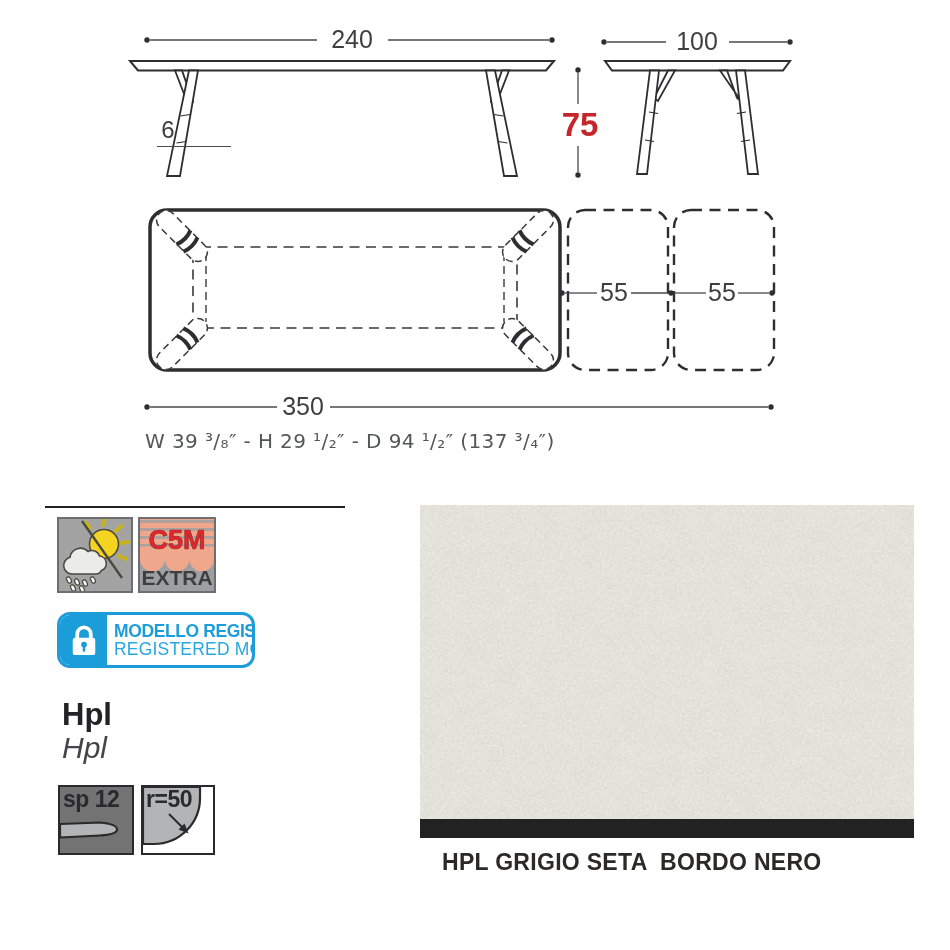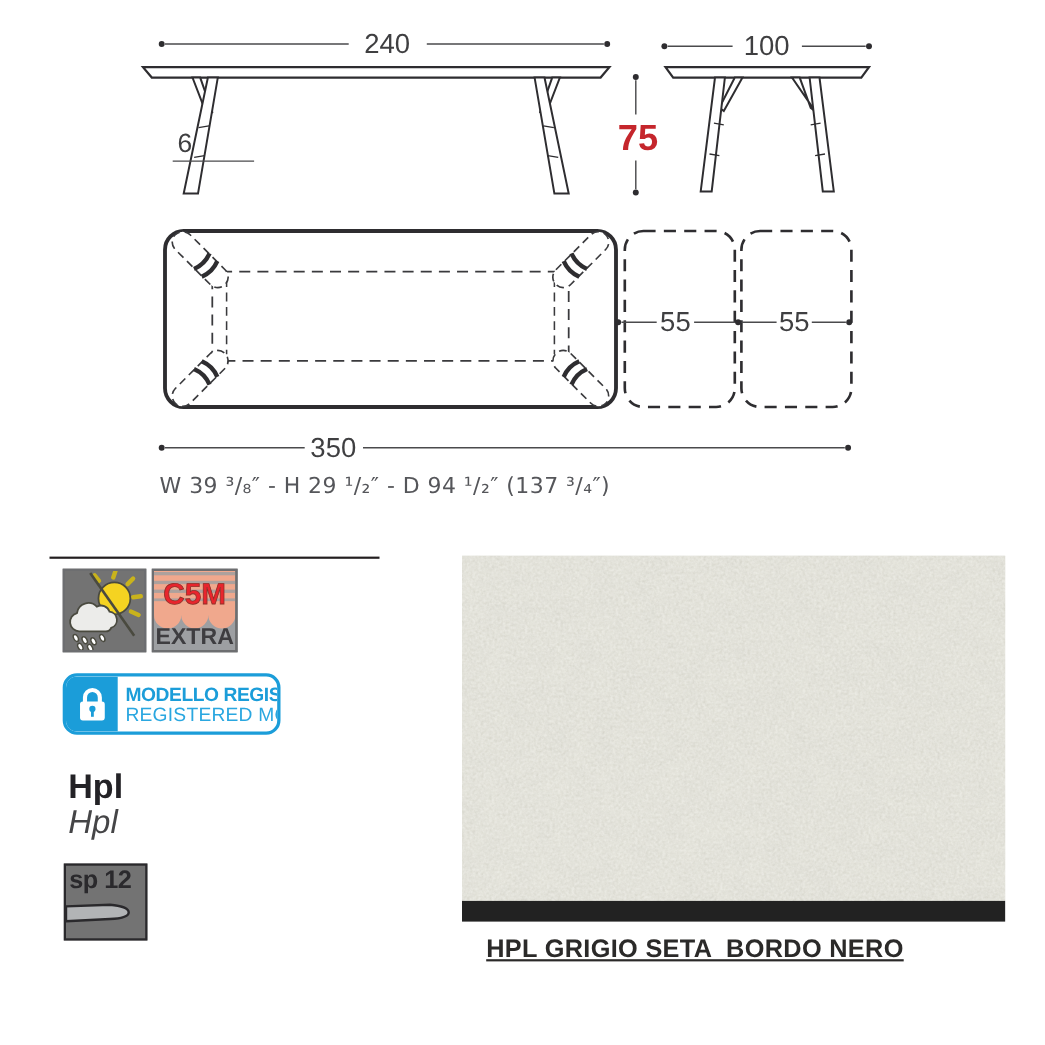--- a/index.html
+++ b/index.html
@@ -7,38 +7,38 @@
         font-family:"Liberation Sans",sans-serif;}
   .abs{position:absolute;}
   
   #drawing-svg{left:0;top:0;}
   .dimtext{font-family:"Liberation Sans",sans-serif;font-size:25px;fill:#3f3f41;}
   .dimtext-sm{font-family:"Liberation Sans",sans-serif;font-size:24px;fill:#3f3f41;}
   .height-red{font-family:"Liberation Sans",sans-serif;font-size:33px;font-weight:bold;fill:#c5262c;}
   .imperial{font-family:"DejaVu Sans",sans-serif;font-size:20px;fill:#55565a;letter-spacing:.4px;}
   
   .divider{left:45px;top:506px;width:300px;height:2px;background:#231f20;}
-  .icon-box{box-sizing:border-box;background:#737373;border:2px solid #6d6e71;}
+  .icon-box{box-sizing:border-box;background:#a3a3a3;border:2px solid #6d6e71;}
   #weather-box{left:57px;top:517px;width:76px;height:76px;}
   #c5m-box{left:138px;top:517px;width:78px;height:76px;padding:0;overflow:hidden;}
   #reg-badge{left:57px;top:612px;width:198px;height:56px;box-sizing:border-box;
              border:3px solid #1b9dd9;border-radius:13px;display:flex;align-items:stretch;overflow:hidden;background:#fff;}
   #reg-badge .lock-cell{width:47px;background:#1b9dd9;display:flex;align-items:center;justify-content:center;flex:none;}
   #reg-badge .txt-cell{display:flex;flex-direction:column;justify-content:center;padding-left:7px;line-height:1.05;}
   .reg-line1{font-size:17.5px;font-weight:bold;color:#1b9dd9;letter-spacing:-0.4px;white-space:nowrap;}
   .reg-line2{font-size:17.5px;font-weight:normal;color:#2aa7e0;letter-spacing:0.2px;white-space:nowrap;}
   #hpl-bold{left:62px;top:699px;font-size:31px;font-weight:bold;color:#232226;line-height:1;}
   #hpl-italic{left:62px;top:733px;font-size:30px;font-style:italic;color:#454547;line-height:1;}
   #sp-box{left:58px;top:785px;width:76px;height:70px;border:2.5px solid #2a292c;position:absolute;box-sizing:border-box;background:#737373;}
   #r-box{left:141px;top:785px;width:74px;height:70px;border:2.5px solid #2a292c;position:absolute;box-sizing:border-box;background:#fff;}
   .corner-label{position:absolute;left:3px;top:1px;font-size:23px;font-weight:bold;color:#2a292c;letter-spacing:-0.5px;line-height:1;}
   
   #swatch{left:420px;top:505px;width:494px;height:333px;}
   #swatch-caption{left:442px;top:849px;font-size:23px;font-weight:bold;color:#2b2a29;
-                  letter-spacing:.3px;white-space:pre;text-decoration:underline;}
+                  letter-spacing:.3px;white-space:pre;}
 </style>
 </head>
 <body>
 
 <div id="page">
 
   <svg id="drawing-svg" class="abs" width="950" height="480" viewBox="0 0 950 480">
 
     <g>
 
@@ -221,20 +221,28 @@
   <div class="abs" id="hpl-bold">Hpl</div>
   <div class="abs" id="hpl-italic">Hpl</div>
 
   <div id="sp-box">
     <svg width="71" height="65" viewBox="0 0 71 65" style="position:absolute;left:0;top:0;">
       <path d="M0,37 L40,35.5 Q57,37 57,42.5 Q57,47.5 40,48.5 L0,50.5 Z" fill="#b2b4b6" stroke="#2a292c" stroke-width="2.2"></path>
     </svg>
     <div class="corner-label">sp 12</div>
   </div>
 
+  <div id="r-box">
+    <svg width="69" height="65" viewBox="0 0 69 65" style="position:absolute;left:0;top:0;">
+      <path d="M0,0 H57 V11 A46,46 0 0 1 11,57 H0 Z" fill="#b2b4b6" stroke="#2a292c" stroke-width="2.2"></path>
+      <line x1="26" y1="27" x2="41" y2="42" stroke="#2a292c" stroke-width="2"></line>
+      <polygon points="45.5,46.5 35.5,42.5 41.5,36.5" fill="#2a292c"></polygon>
+    </svg>
+    <div class="corner-label">r=50</div>
+  </div>
 
   <div class="abs" id="swatch">
     <svg width="494" height="333" viewBox="0 0 494 333">
       <defs>
         <filter id="tex-coarse" x="0" y="0" width="100%" height="100%">
           <feTurbulence type="fractalNoise" baseFrequency="0.05" numOctaves="4" seed="11"></feTurbulence>
           <feColorMatrix type="matrix" values="0 0 0 0 0.48  0 0 0 0 0.48  0 0 0 0 0.44  0 0 0 0.9 0"></feColorMatrix>
         </filter>
         <filter id="tex-fine" x="0" y="0" width="100%" height="100%">
           <feTurbulence type="fractalNoise" baseFrequency="0.4" numOctaves="2" seed="4"></feTurbulence>

